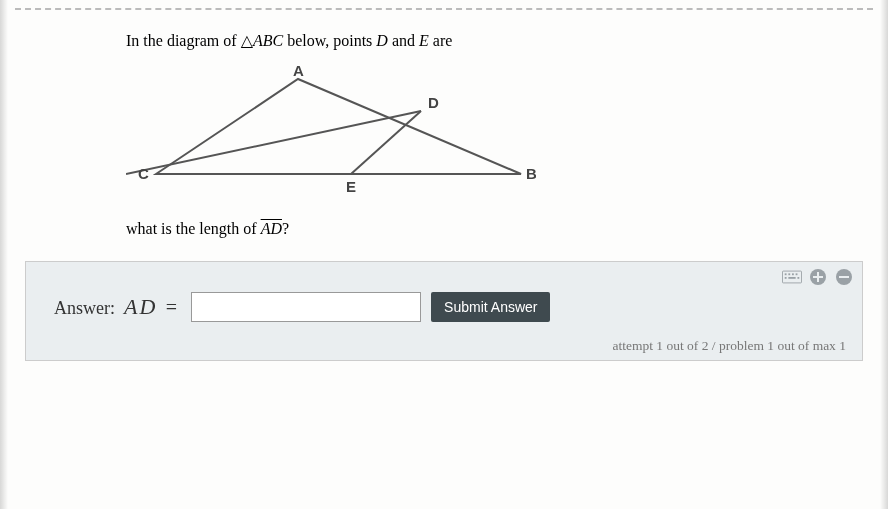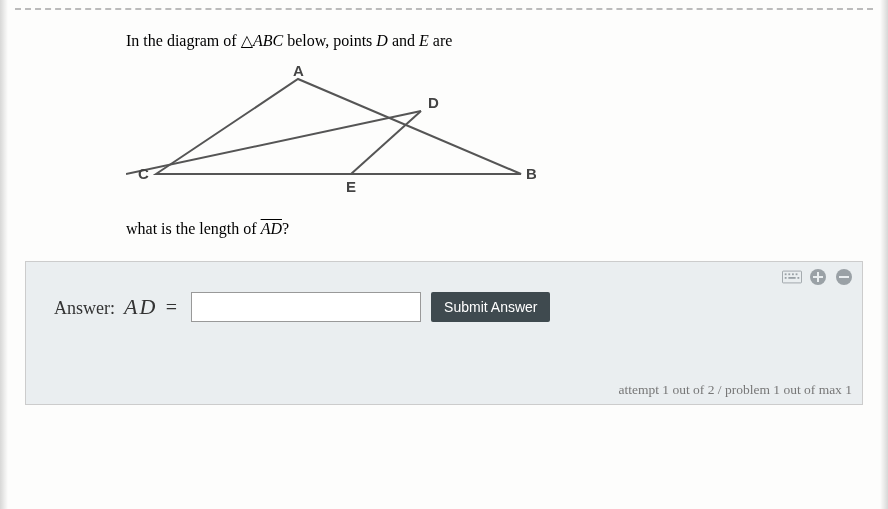--- a/index.html
+++ b/index.html
@@ -91,22 +91,21 @@
     font-size: 14px;
     cursor: pointer;
     font-family: Arial, sans-serif;
     border-radius: 2px;
   }
   .attempt-text {
     text-align: right;
     font-family: Georgia, serif;
     font-size: 13.5px;
     color: #777;
-    padding: 2px 10px 6px 10px;
-    margin-top: 44px;
+    padding: 2px 16px 6px 10px;
   }
   .lbl { font-family: Arial, sans-serif; font-size: 15px; fill: #444; font-weight: bold;}
 </style>
 </head>
 <body>
 
 <div class="shadow-left"></div>
 <div class="shadow-right"></div>
 
 <div class="page">

